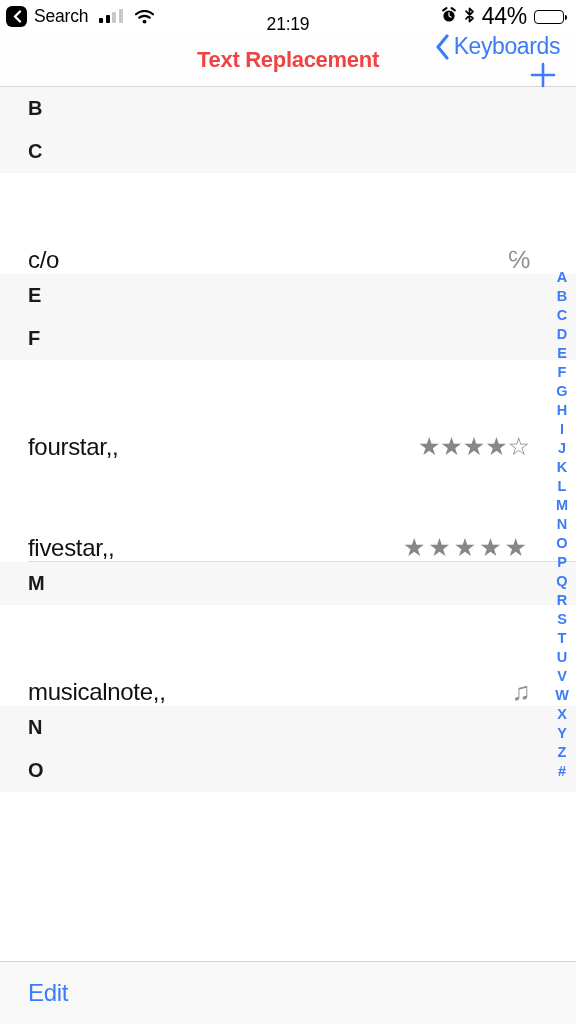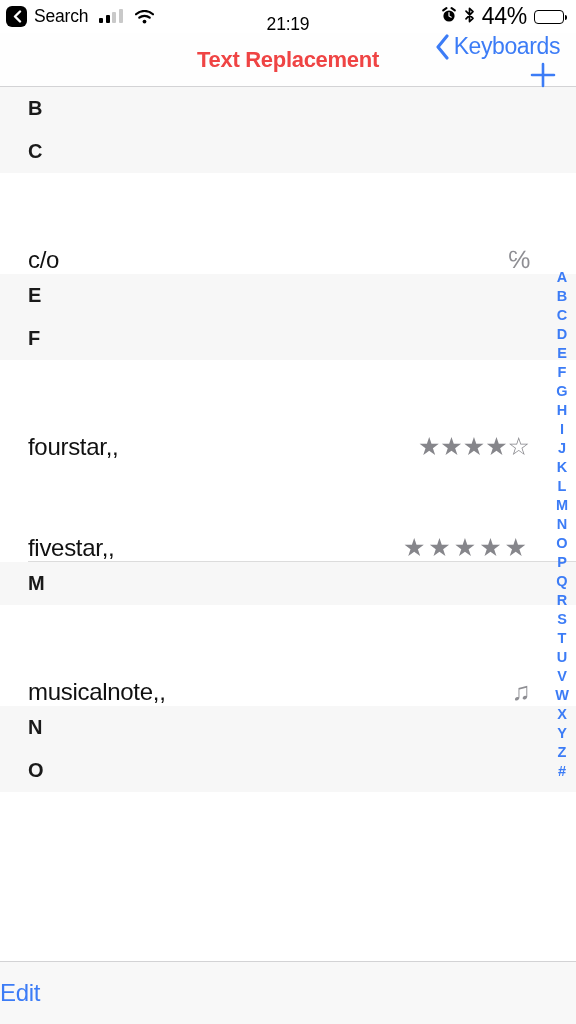--- a/index.html
+++ b/index.html
@@ -110,21 +110,21 @@
   }
   .index span{
     font-size:14.5px; line-height:19px; color:#3c7cf6;
     font-weight:bold; letter-spacing:0px; cursor:pointer;
   }
 
   
   .toolbar{
     position:absolute; left:0; right:0; bottom:0; height:63px;
     background:#f8f8f8; border-top:1px solid #d3d3d5;
-    display:flex; align-items:center; 
+    display:flex; align-items:center; padding-left:28px;
   }
   .toolbar-edit{ font-size:24px; color:#3c7cf6; letter-spacing:-0.3px; cursor:pointer; }
 </style>
 </head>
 <body>
 
 <div id="app">
 
   <div class="statusbar">
     <div class="sb-left">

